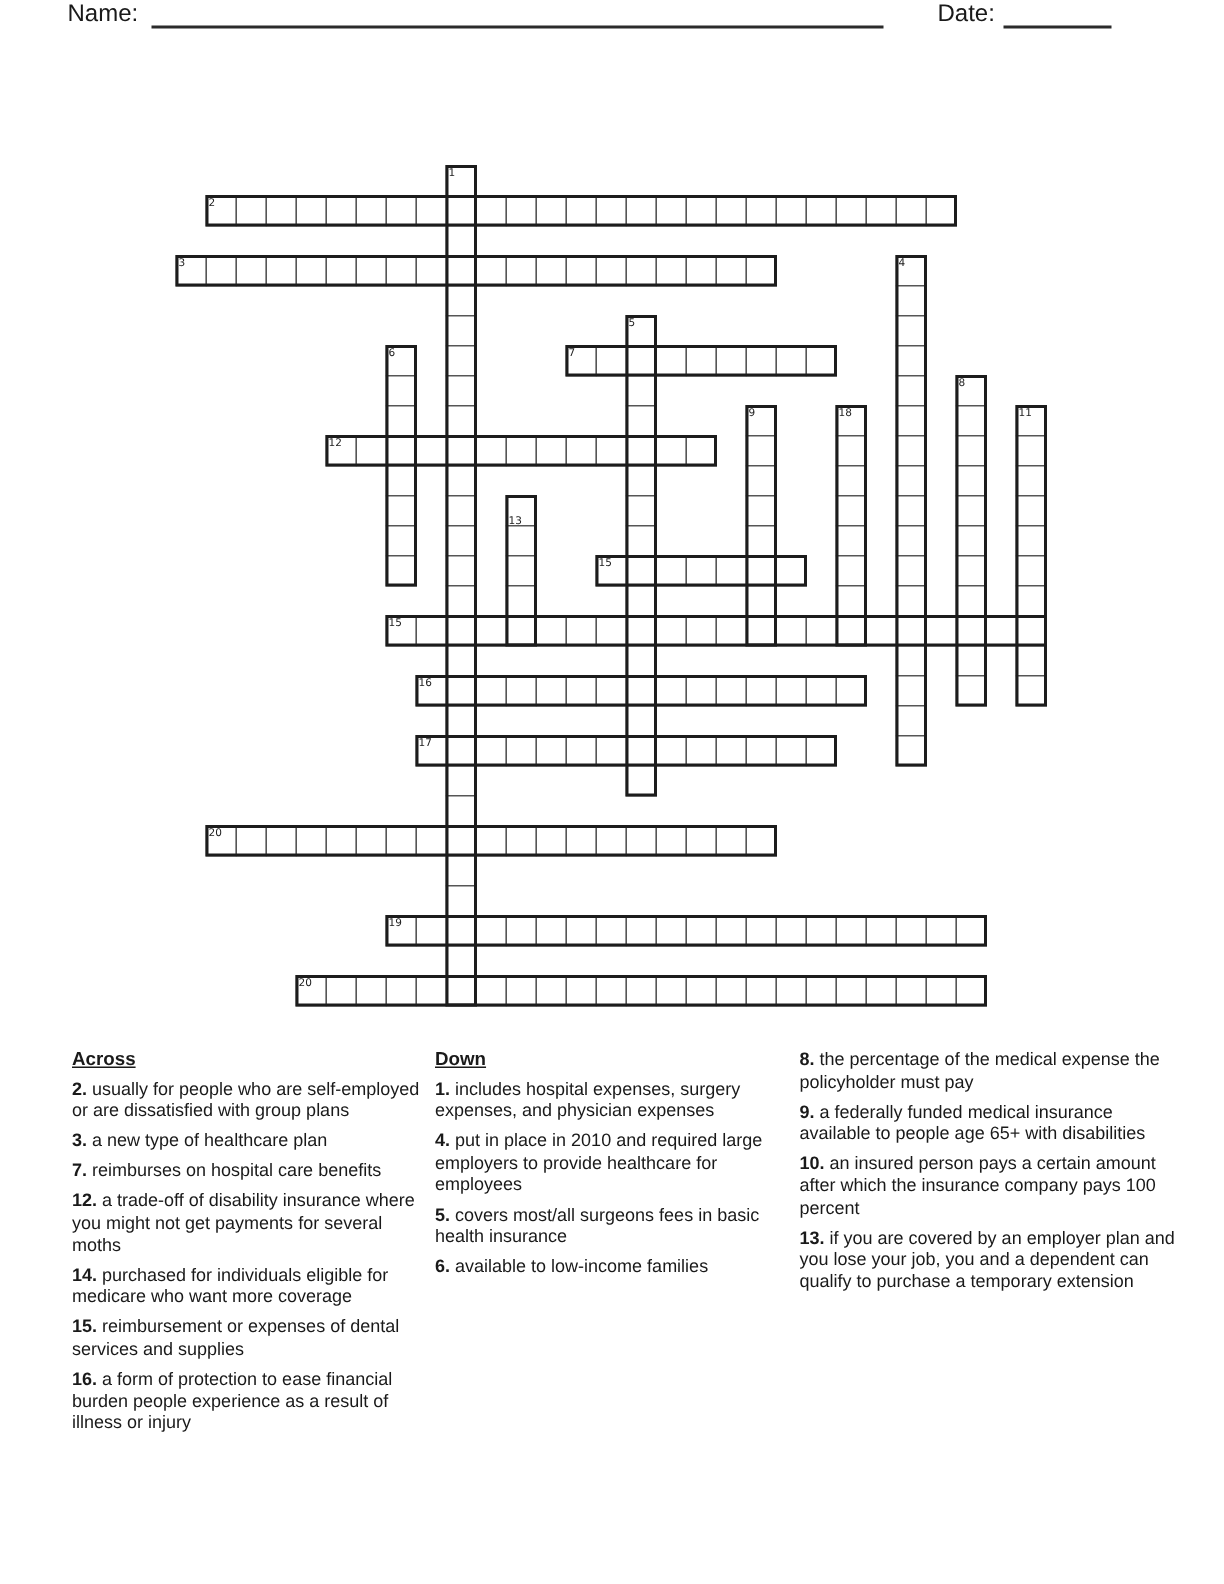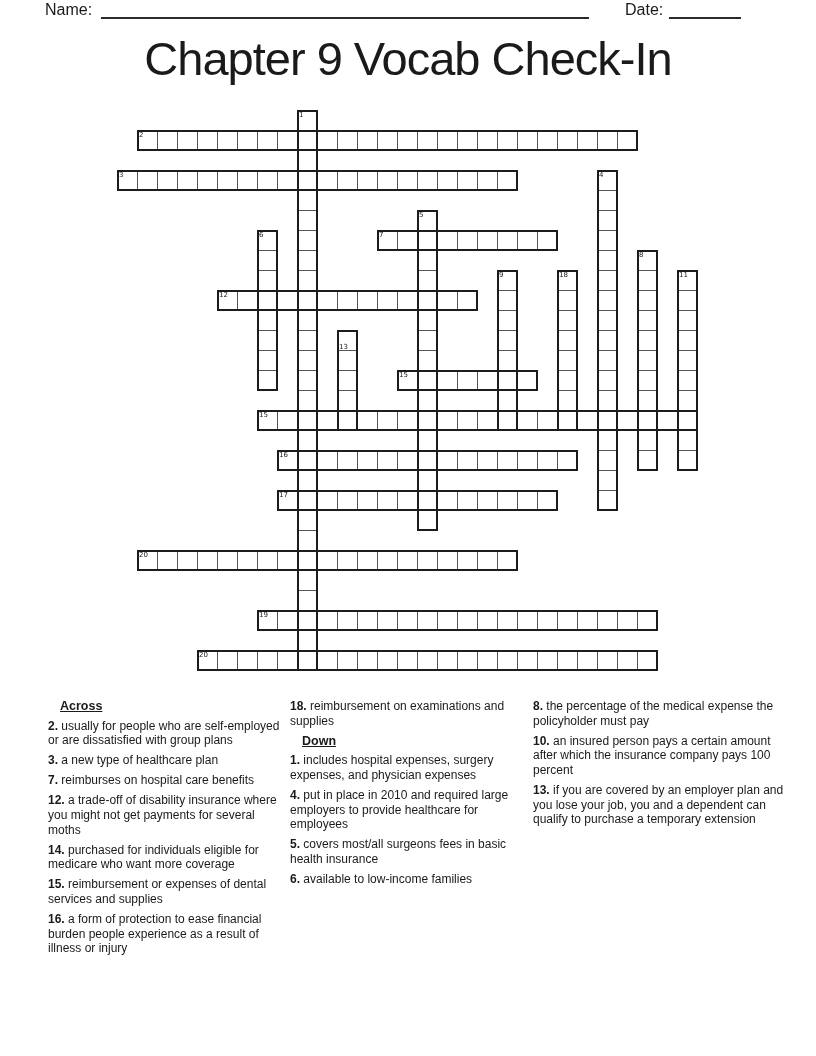--- a/index.html
+++ b/index.html
@@ -32,38 +32,37 @@
   }
   
   .clues-col{
     position:absolute;top:699px;font-size:12px;line-height:14.6px;
   }
   #clues-col-1{left:48px;width:240px;}
   #clues-col-2{left:290px;width:243px;}
   #clues-col-3{left:533px;width:252px;}
   .clue-header{
     font-weight:700;text-decoration:underline;font-size:12.5px;
-    margin:0 0 5px 12px;
+    margin:0 0 5px 0;
   }
   .clue{margin:0 0 5.5px 0;}
   .clue b{font-weight:700;}
 </style>
 </head>
 <body>
 
 <div id="page">
 
   <div>
     <span class="hdr-label" style="left:45px;top:1px;">Name:</span>
     <div class="fill-line" style="left:101px;top:17px;width:488px;"></div>
     <span class="hdr-label" style="left:625px;top:1px;">Date:</span>
     <div class="fill-line" style="left:669px;top:17px;width:72px;"></div>
   </div>
 
-  <div id="page-title">Chapter 9 Vocab Check-In</div>
 
   <div id="grid">
       <div class="cell" style="left: 297px; top: 110px;"></div>
       <div class="cell" style="left: 297px; top: 130px;"></div>
       <div class="cell" style="left: 297px; top: 150px;"></div>
       <div class="cell" style="left: 297px; top: 170px;"></div>
       <div class="cell" style="left: 297px; top: 190px;"></div>
       <div class="cell" style="left: 297px; top: 210px;"></div>
       <div class="cell" style="left: 297px; top: 230px;"></div>
       <div class="cell" style="left: 297px; top: 250px;"></div>
@@ -380,26 +379,26 @@
       <div class="clue-header">Across</div>
       <p class="clue"><b>2.</b> usually for people who are self-employed or are dissatisfied with group plans</p>
       <p class="clue"><b>3.</b> a new type of healthcare plan</p>
       <p class="clue"><b>7.</b> reimburses on hospital care benefits</p>
       <p class="clue"><b>12.</b> a trade-off of disability insurance where you might not get payments for several moths</p>
       <p class="clue"><b>14.</b> purchased for individuals eligible for medicare who want more coverage</p>
       <p class="clue"><b>15.</b> reimbursement or expenses of dental services and supplies</p>
       <p class="clue"><b>16.</b> a form of protection to ease financial burden people experience as a result of illness or injury</p>
     </div>
   <div class="clues-col" id="clues-col-2">
-      <p class="clue"><b>18.</b> reimbursement on examinations and supplies</p>
       <div class="clue-header">Down</div>
       <p class="clue"><b>1.</b> includes hospital expenses, surgery expenses, and physician expenses</p>
       <p class="clue"><b>4.</b> put in place in 2010 and required large employers to provide healthcare for employees</p>
       <p class="clue"><b>5.</b> covers most/all surgeons fees in basic health insurance</p>
       <p class="clue"><b>6.</b> available to low-income families</p>
     </div>
   <div class="clues-col" id="clues-col-3">
       <p class="clue"><b>8.</b> the percentage of the medical expense the policyholder must pay</p>
+      <p class="clue"><b>9.</b> a federally funded medical insurance available to people age 65+ with disabilities</p>
       <p class="clue"><b>10.</b> an insured person pays a certain amount after which the insurance company pays 100 percent</p>
       <p class="clue"><b>13.</b> if you are covered by an employer plan and you lose your job, you and a dependent can qualify to purchase a temporary extension</p>
     </div>
 
 </div>
 
 </body></html>

